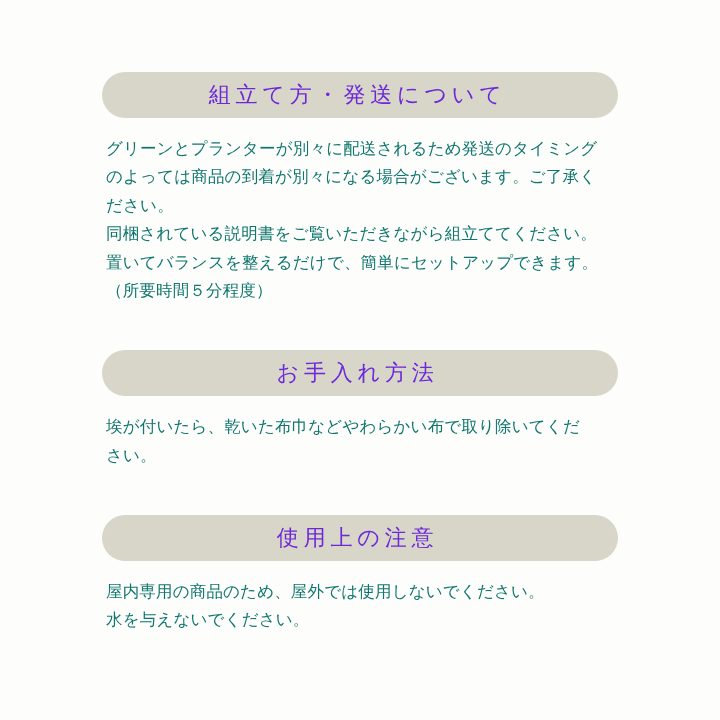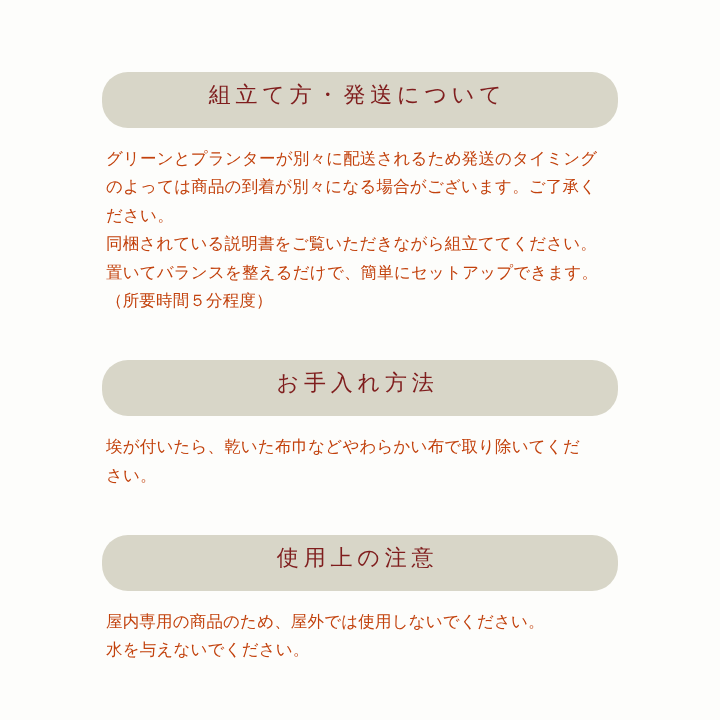--- a/index.html
+++ b/index.html
@@ -23,35 +23,35 @@
   }
   .section {
     margin-bottom: 0;
   }
   .section + .section {
     margin-top: 46px;
   }
   .section-heading {
     background: #d8d6c8;
     border-radius: 26px;
-    height: 56px;
+    height: 46px;
     line-height: 46px;
     text-align: center;
     font-size: 22px;
     letter-spacing: 0.22em;
-    color: #7f1d1d;
+    color: #6d28d9;
     font-weight: 400;
     margin: 0 0 16px 0;
     padding-right: 0.22em;
     box-sizing: border-box;
   }
   .section-body {
     font-size: 16.5px;
     line-height: 1.72;
-    color: #c2410c;
+    color: #0f766e;
     letter-spacing: 0.01em;
     white-space: pre-wrap;
     margin: 0;
     padding: 0 4px 0 6px;
     text-indent: 0;
   }
   .sec-assembly .section-heading { width: 516px; margin-left: 2px; }
   .sec-assembly .section-body { width: 500px; }
 
   .sec-caution { margin-top: 62px; }

